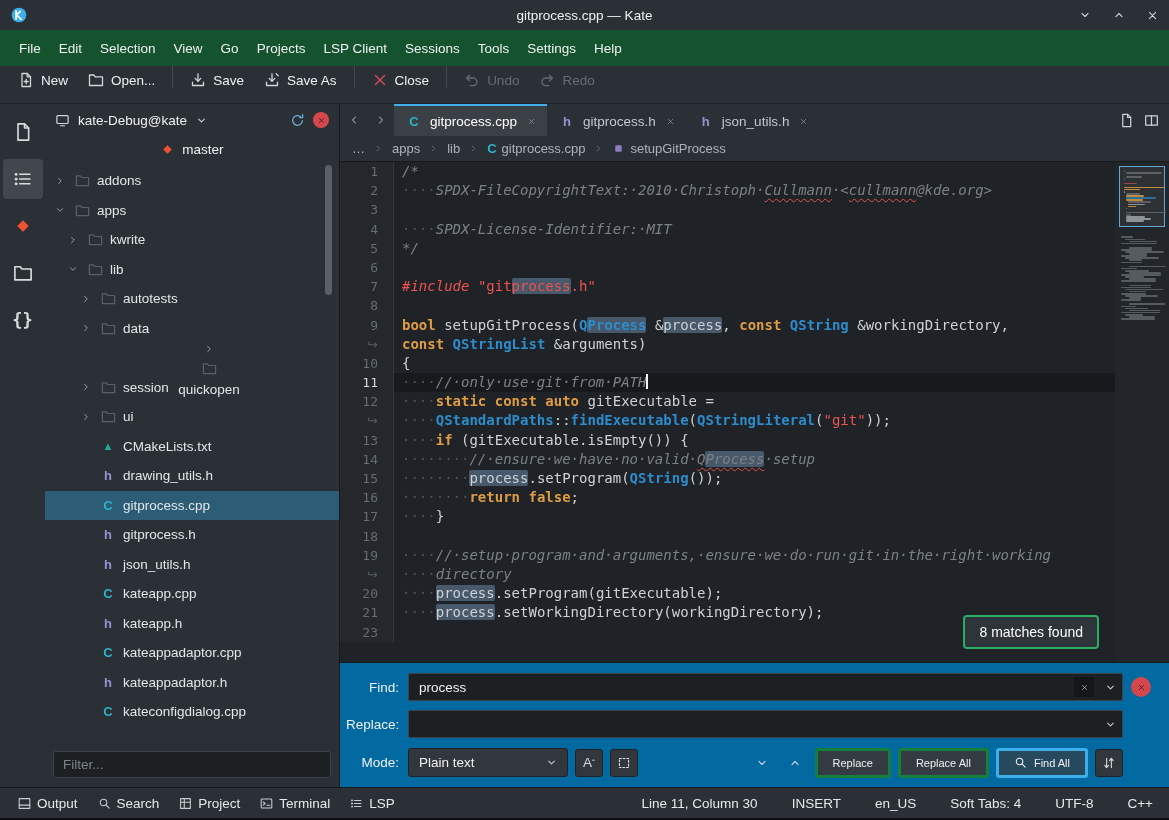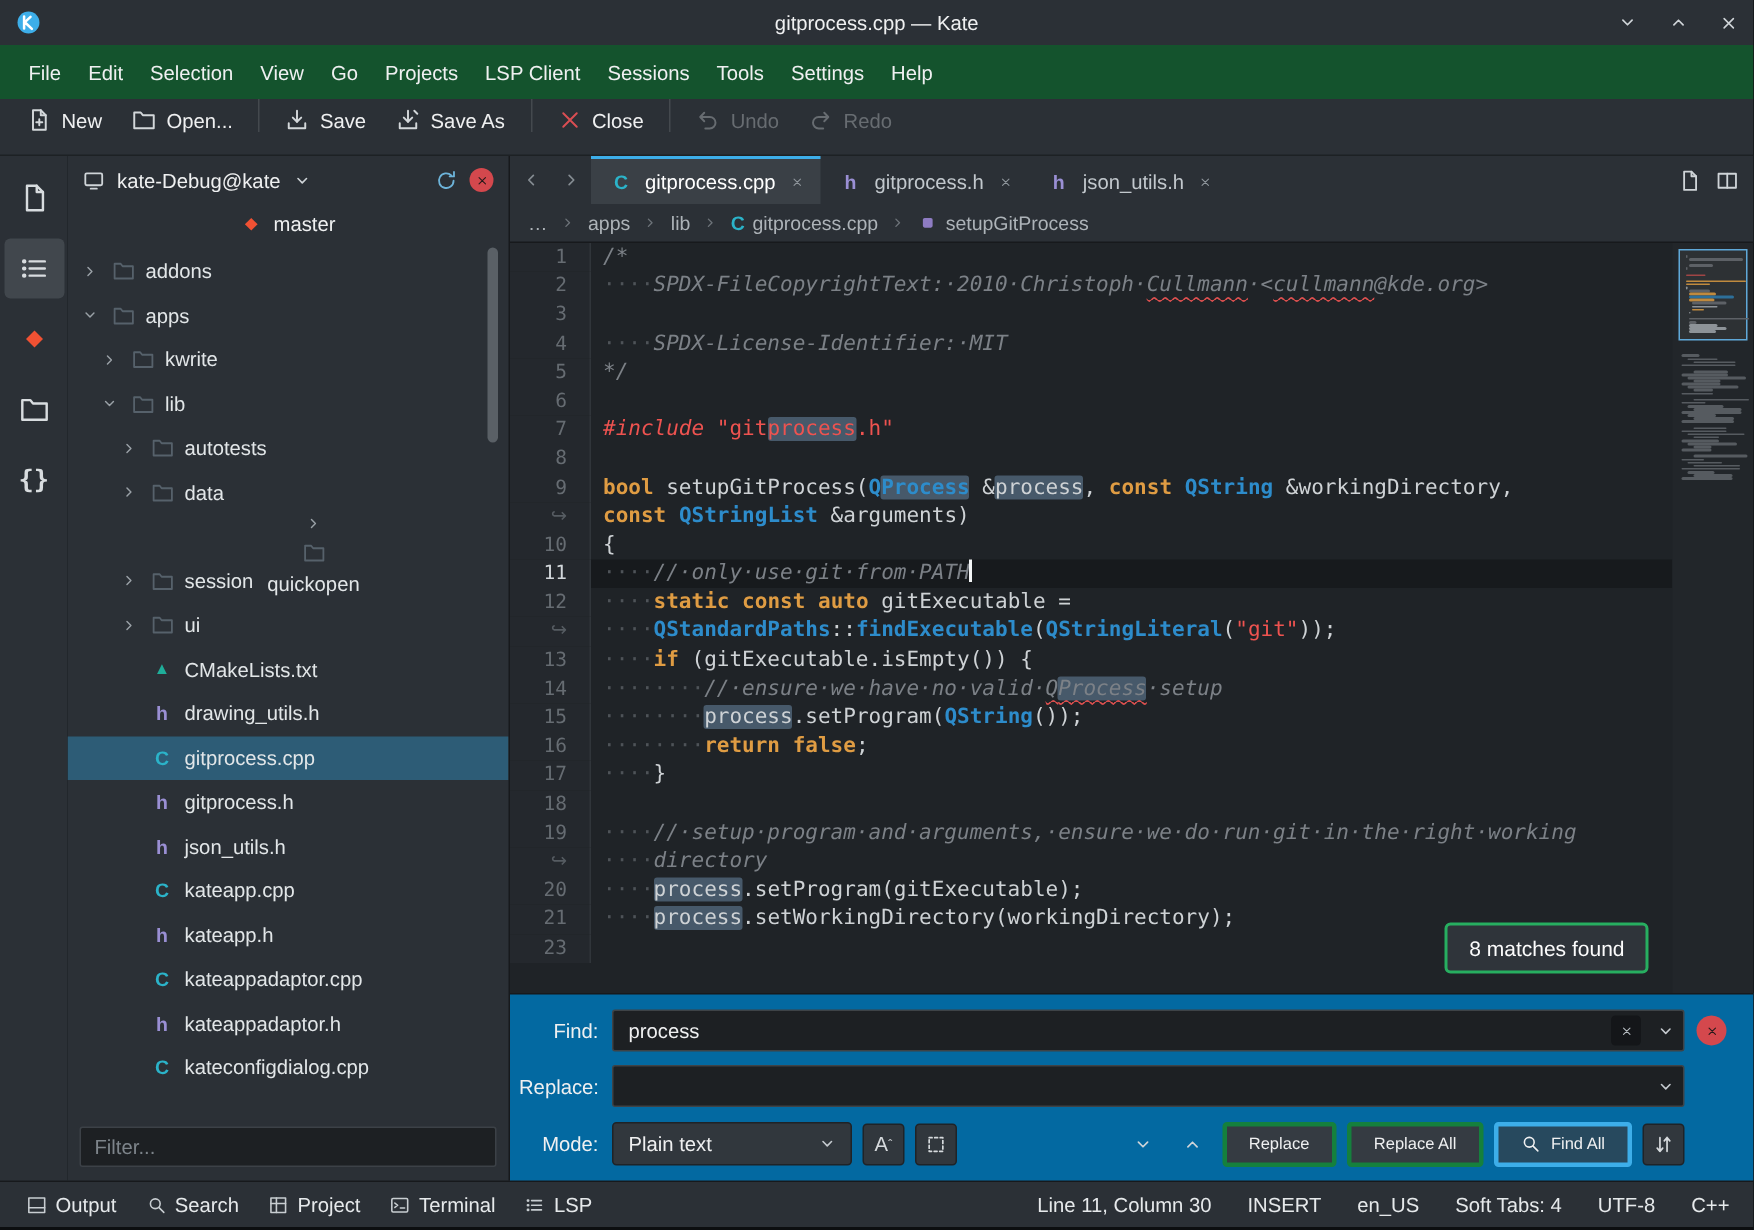--- a/index.html
+++ b/index.html
@@ -108,21 +108,21 @@
   .sqbtn .sup { font-size:9px; vertical-align:super; }
   .grow { flex:1; }
   .flatbtn { width:26px; height:26px; display:flex; align-items:center; justify-content:center; color:#cfd4d8; }
   .btn { height:30px; padding:0 15px; background:#353b42; border:3px solid #15803d; border-radius:3px; color:#eff0f1; font-size:11px; display:flex; align-items:center; gap:7px; }
   .btn.primary { background:#27495e; border-color:#3daee9; }
 
   
   .statusbar { height:31px; background:#2b3036; border-top:1px solid #17191c; display:flex; align-items:center; padding:0 16px 0 8px; }
   .sb-tool { display:flex; align-items:center; gap:6px; padding:0 10px; height:100%; color:#e6e9eb; }
   .sb-tool .ic { color:#c8cdd1; display:flex; }
-  .sb-right { margin-left:auto; display:flex; align-items:center; gap:24px; color:#e6e9eb; }
+  .sb-right { margin-left:auto; display:flex; align-items:center; gap:34px; color:#e6e9eb; }
 </style>
 </head>
 <body>
 
 <div class="titlebar">
   <span class="app-icon" id="appIcon">
       <svg viewBox="0 0 16 16" width="18" height="18" fill="none" stroke="currentColor" stroke-width="1.3" stroke-linecap="round" stroke-linejoin="round">
         <circle cx="8" cy="8" r="6.5" fill="#3daee9" stroke="none"></circle>
         <path d="M5.4 4.5v7M5.4 8.2l3.8-3.5M6 8l4 3.8" stroke="#ffffff" stroke-width="1.5"></path>
       </svg>

